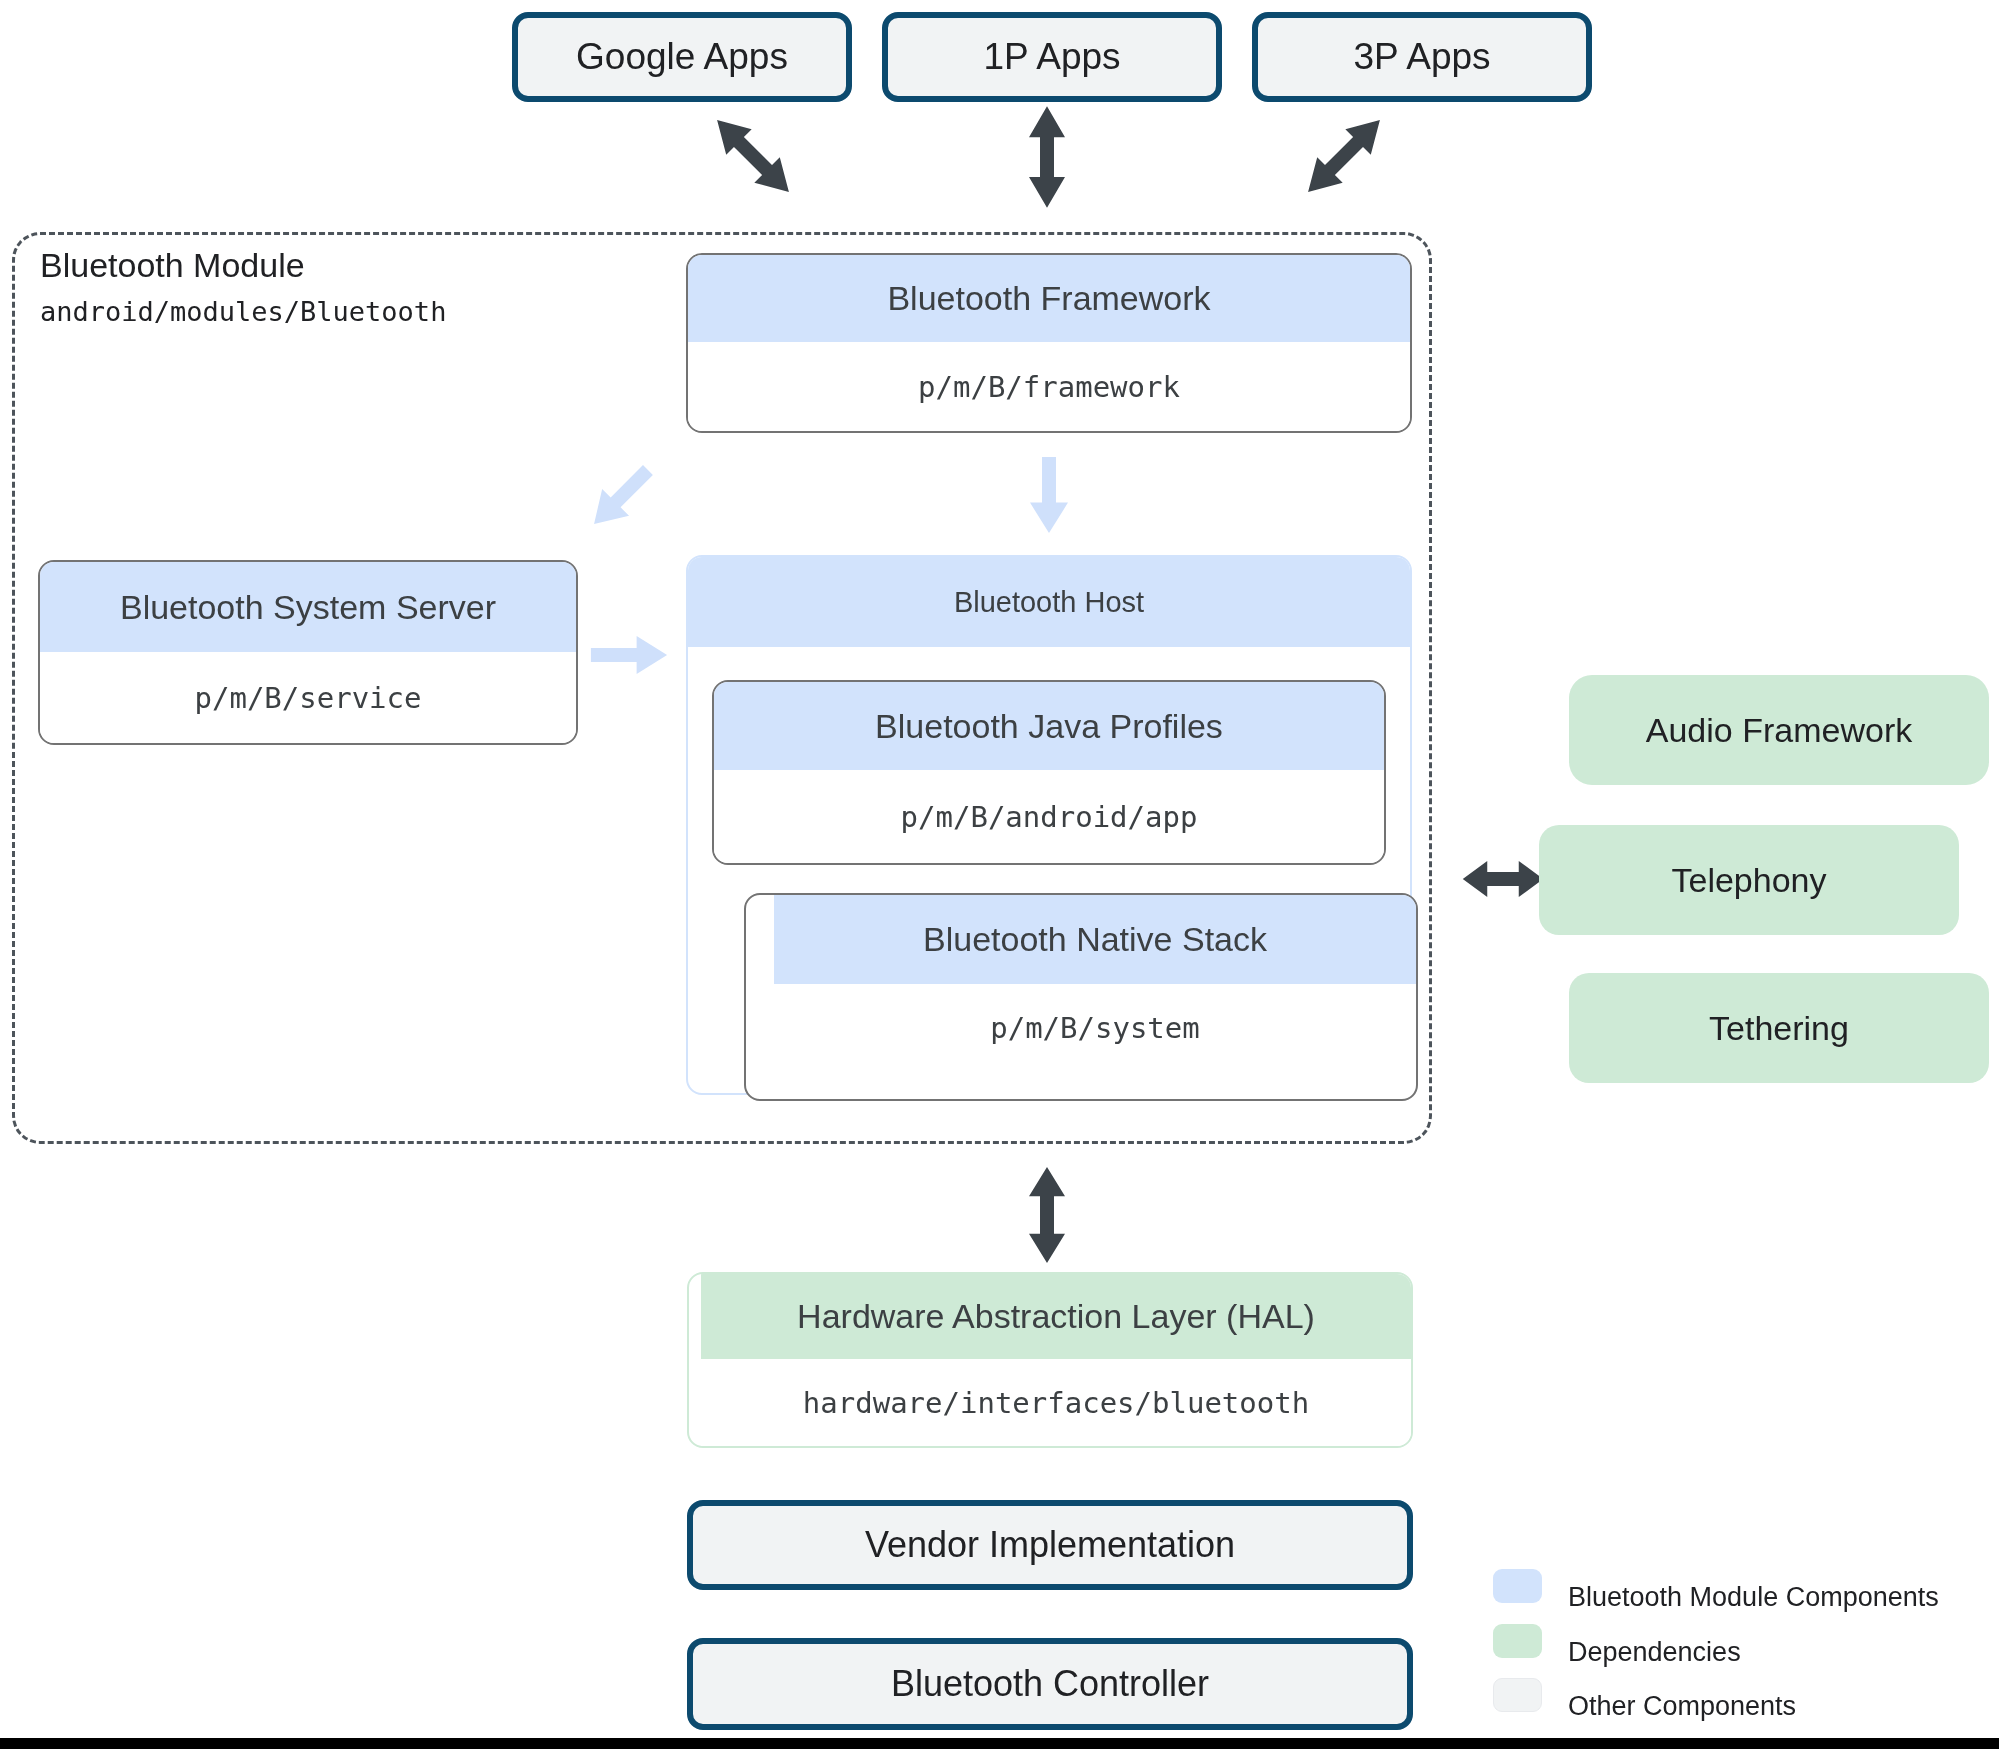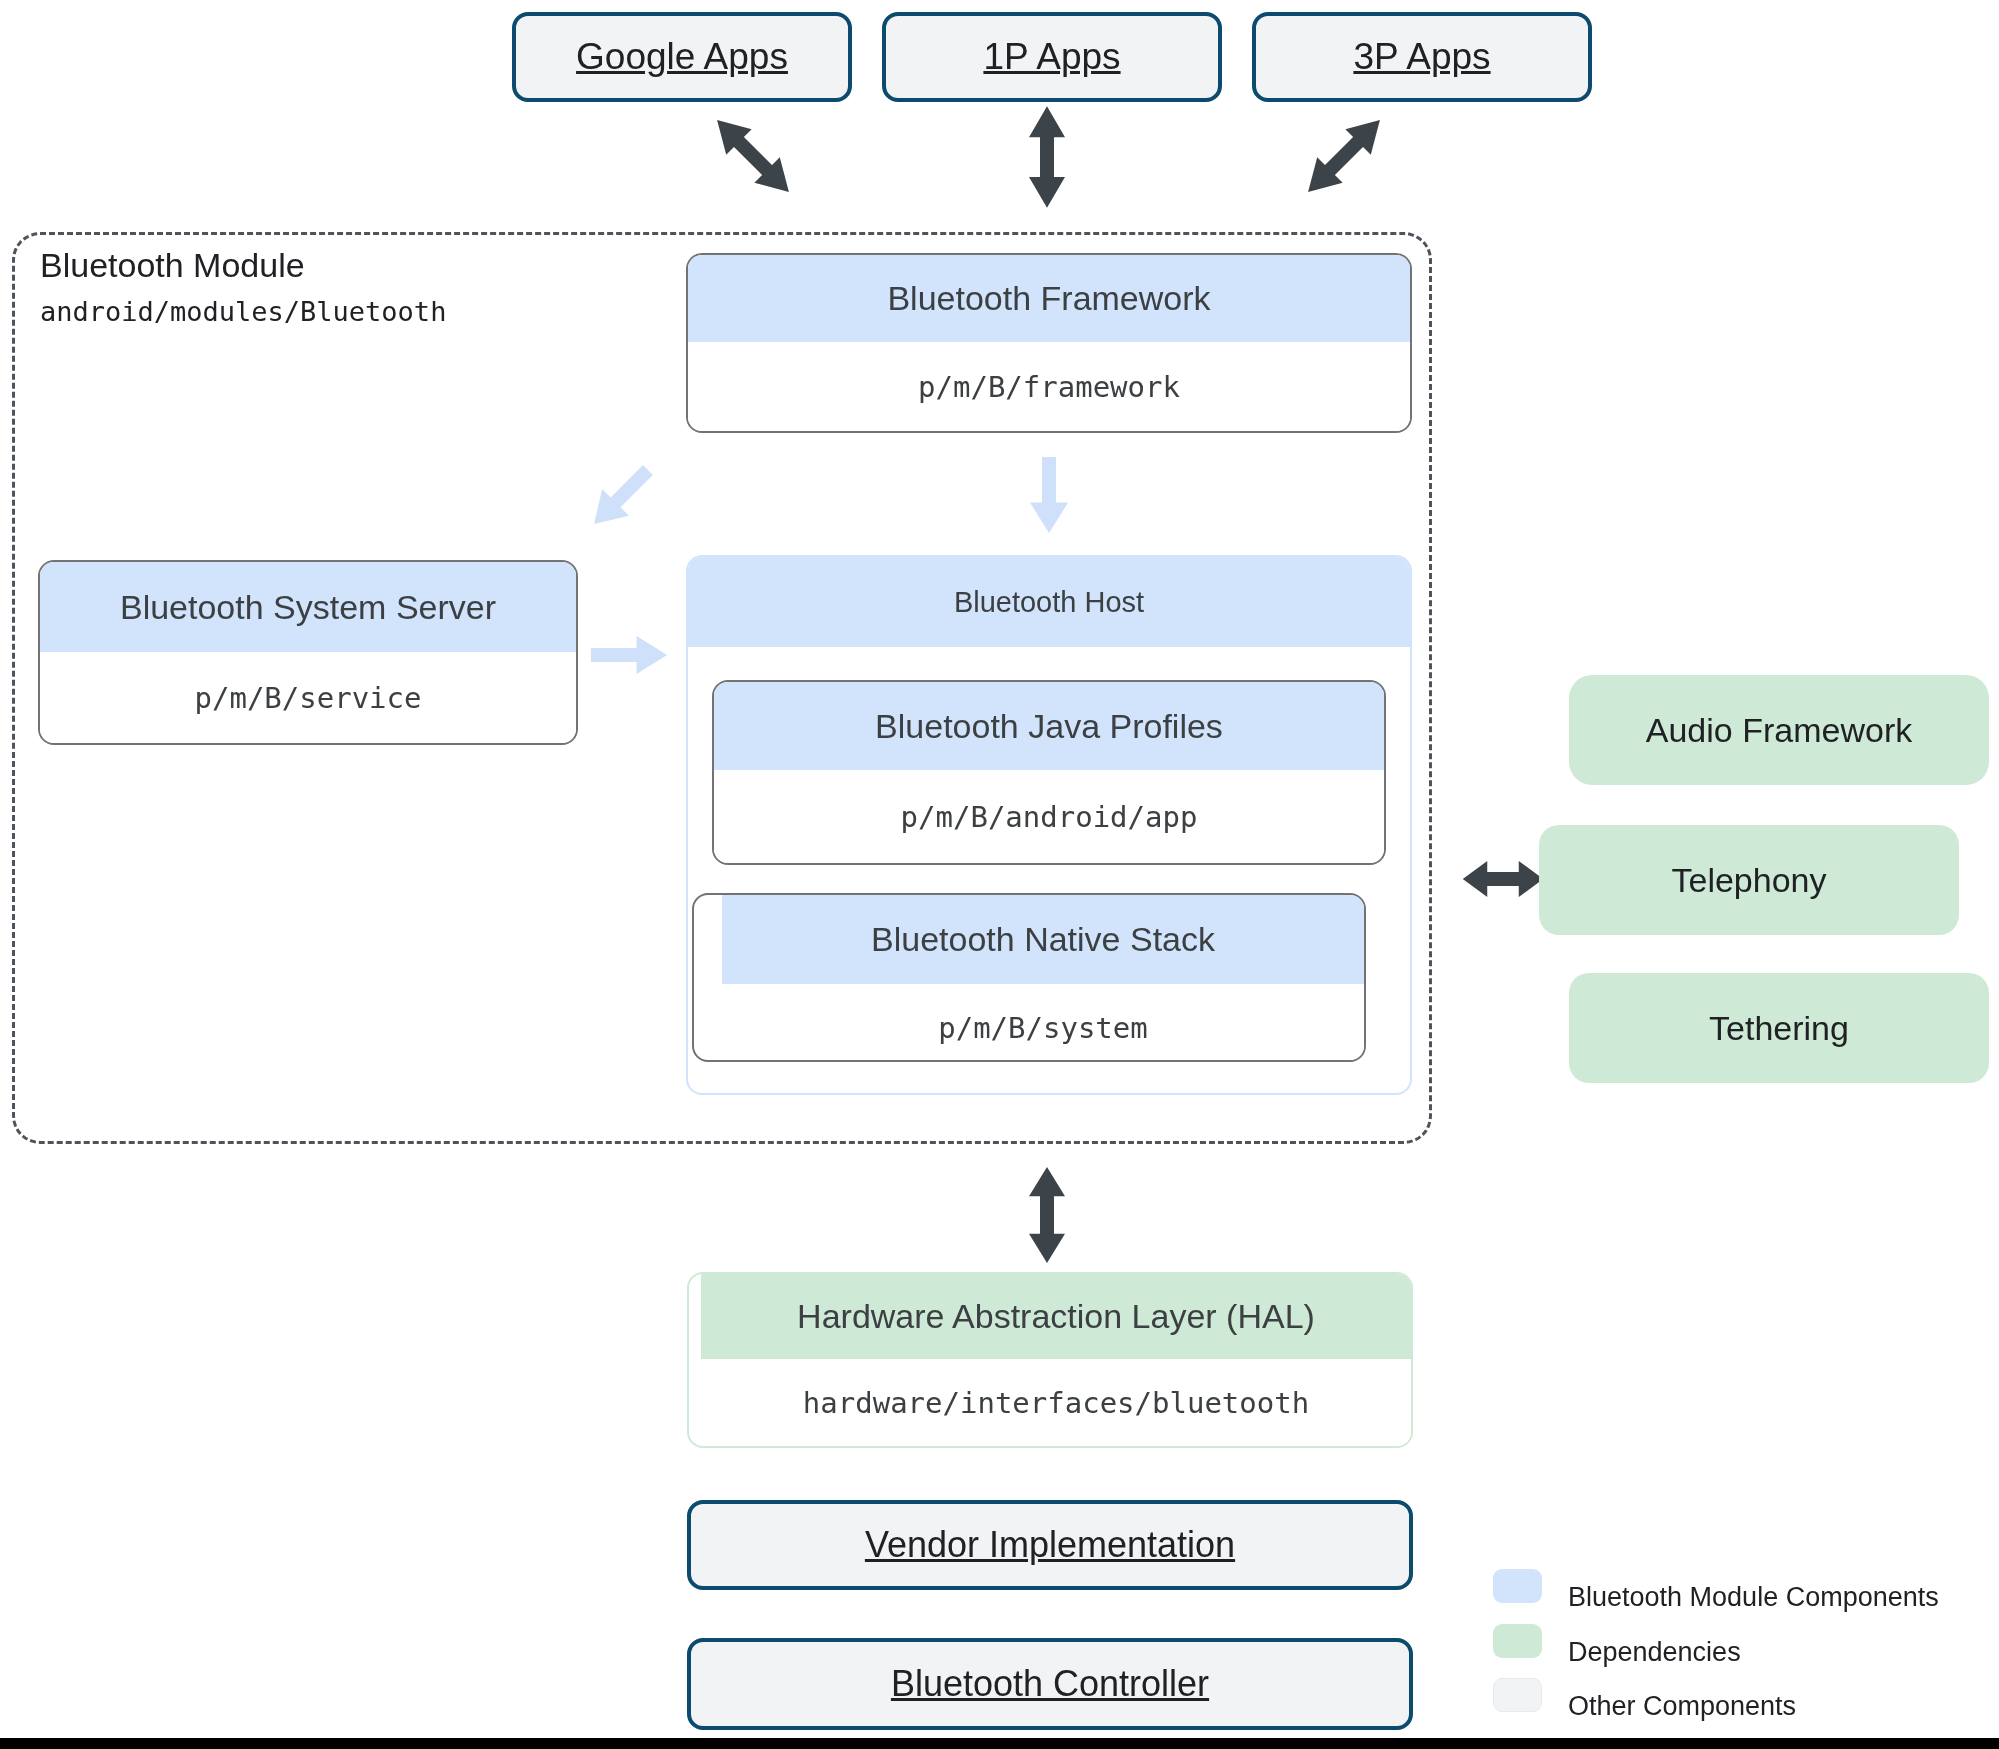--- a/index.html
+++ b/index.html
@@ -5,23 +5,23 @@
   * { margin:0; padding:0; box-sizing:border-box; }
   html,body { background:#ffffff; }
   body { font-family:"Liberation Sans", sans-serif; color:#202124; }
   .canvas { position:relative; width:1999px; height:1749px; background:#ffffff; overflow:hidden; }
 
   
   .abs { position:absolute; }
 
   
   .graybox {
-    background:#f1f3f4; border:4px solid #0c4a6e; border-radius:16px;
+    background:#f1f3f4; border:6px solid #0c4a6e; border-radius:16px;
     display:flex; align-items:center; justify-content:center;
-    font-size:37px; color:#202124;text-decoration:underline;
+    font-size:37px; color:#202124;
   }
 
   
   .module-box {
     border:3px dashed #4d545b; border-radius:28px; background:transparent;
   }
   .module-title { font-size:34px; color:#202124; }
   .module-path { font-family:"DejaVu Sans Mono", monospace; font-size:27px; color:#202124; }
 
   
@@ -132,21 +132,21 @@
 
   <div class="abs host-outer" style="left:686px; top:555px; width:726px; height:540px;">
     <div class="host-header" style="height:90px;">Bluetooth Host</div>
   </div>
 
   <div class="abs comp blue" style="left:712px; top:680px; width:674px; height:185px;">
     <div class="comp-header" style="height:88px;">Bluetooth Java Profiles</div>
     <div class="comp-body" style="height:93px;">p/m/B/android/app</div>
   </div>
 
-  <div class="abs comp blue" style="left:692px; top:893px; width:674px; height:169px;padding-left:28px;">
+  <div class="abs comp blue" style="left:744px; top:893px; width:674px; height:208px;padding-left:28px;">
     <div class="comp-header" style="height:89px;">Bluetooth Native Stack</div>
     <div class="comp-body" style="height:87px;">p/m/B/system</div>
   </div>
 
   <div class="abs arrow arrow-dark" style="left:1461px; top:857px; width:84px; height:44px;">
     <svg viewBox="0 0 96 44" preserveAspectRatio="none">
         <polygon points="2,22 30,4 30,15 66,15 66,4 94,22 66,40 66,29 30,29 30,40"></polygon>
       </svg>
   </div>
 

